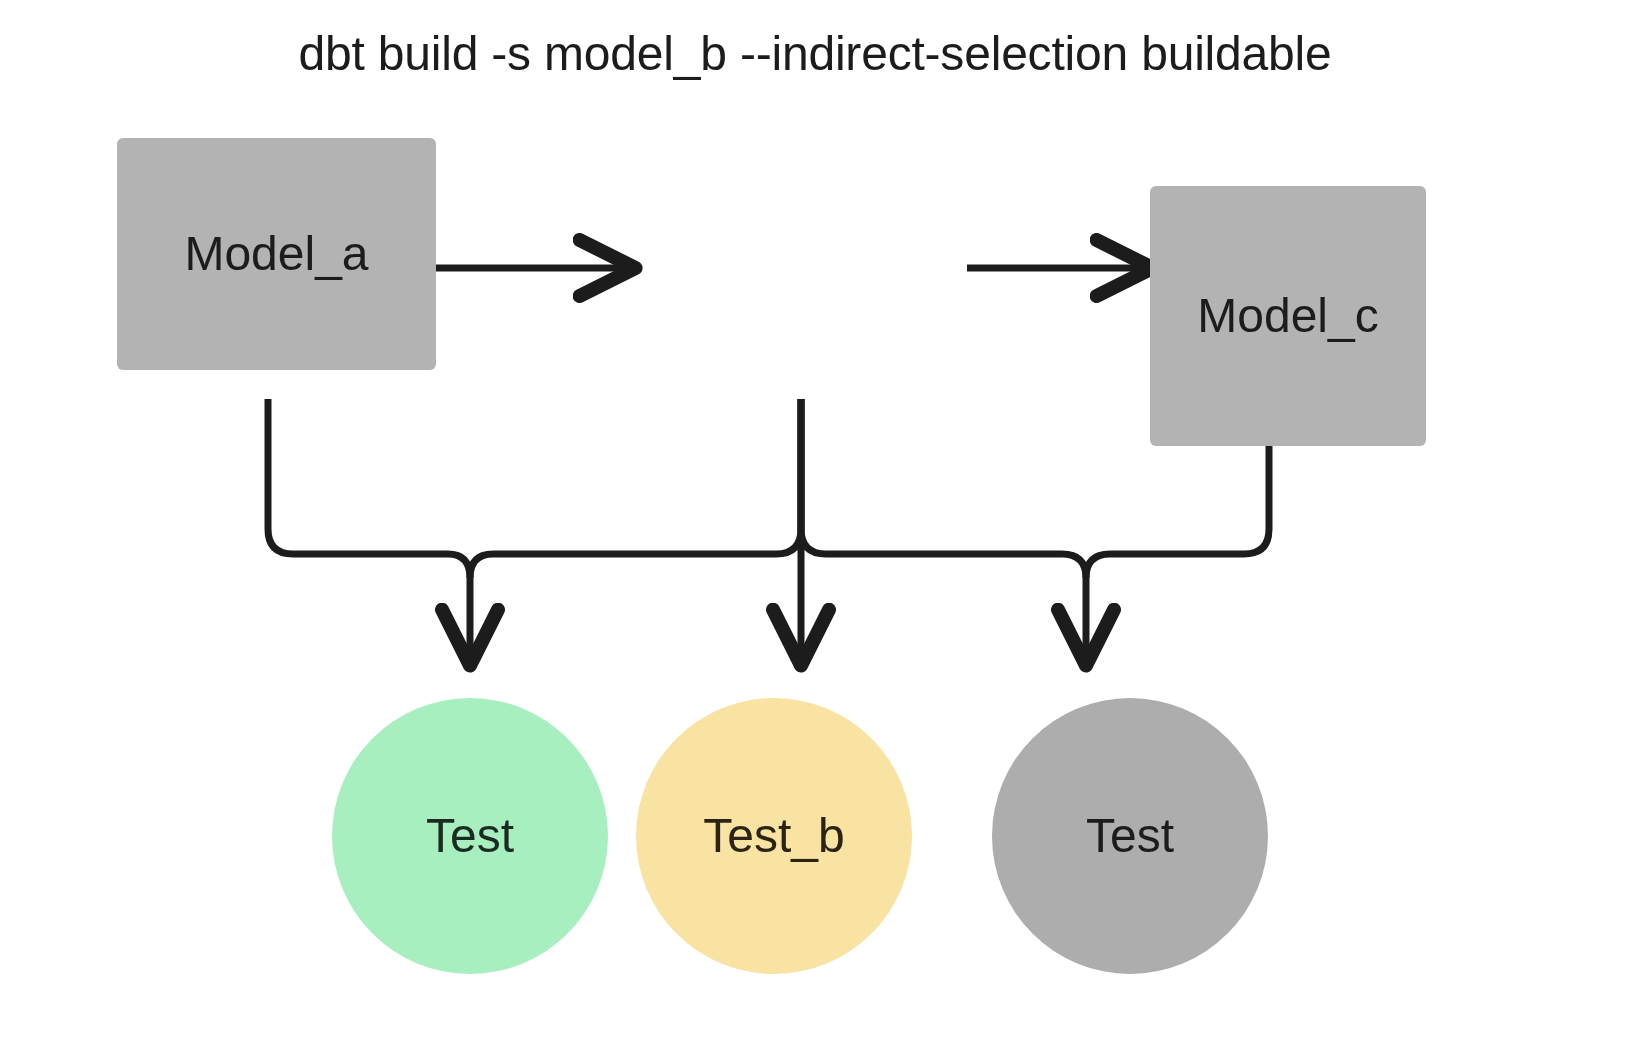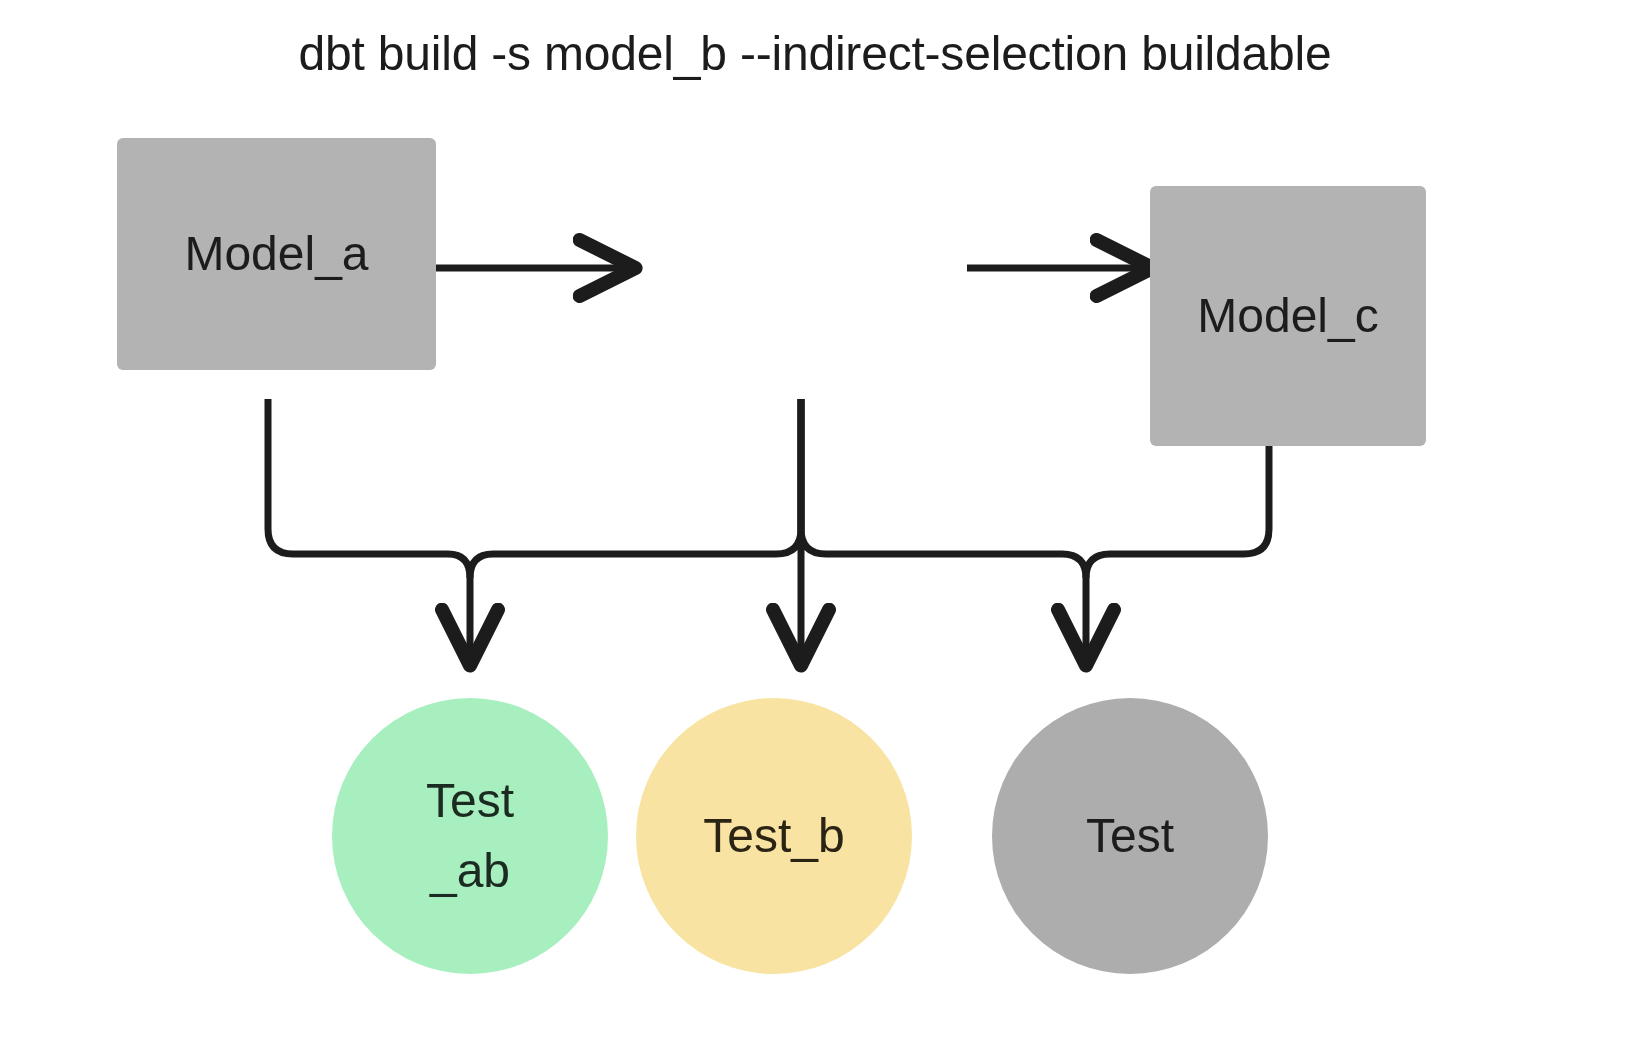--- a/index.html
+++ b/index.html
@@ -98,21 +98,20 @@
 
 
   <div class="node-box" style="left:1150px; top:138px; width:276px; height:260px;
               background:#b3b3b3; color:#1c1c1c;margin-top:48px;">
     <span>Model_c</span>
   </div>
 
   <div class="node-circle" style="left:332px; top:698px; width:276px; height:276px;
               background:#a8efbf; color:#1c2b22;">
     <span class="circle-line">Test</span>
-    <span class="circle-line">_ab</span>
   </div>
 
   <div class="node-circle" style="left:636px; top:698px; width:276px; height:276px;
               background:#f8e3a3; color:#2b2415;">
     <span class="circle-line">Test_b</span>
   </div>
 
   <div class="node-circle" style="left:992px; top:698px; width:276px; height:276px;
               background:#adadad; color:#1c1c1c;">
     <span class="circle-line">Test</span>

